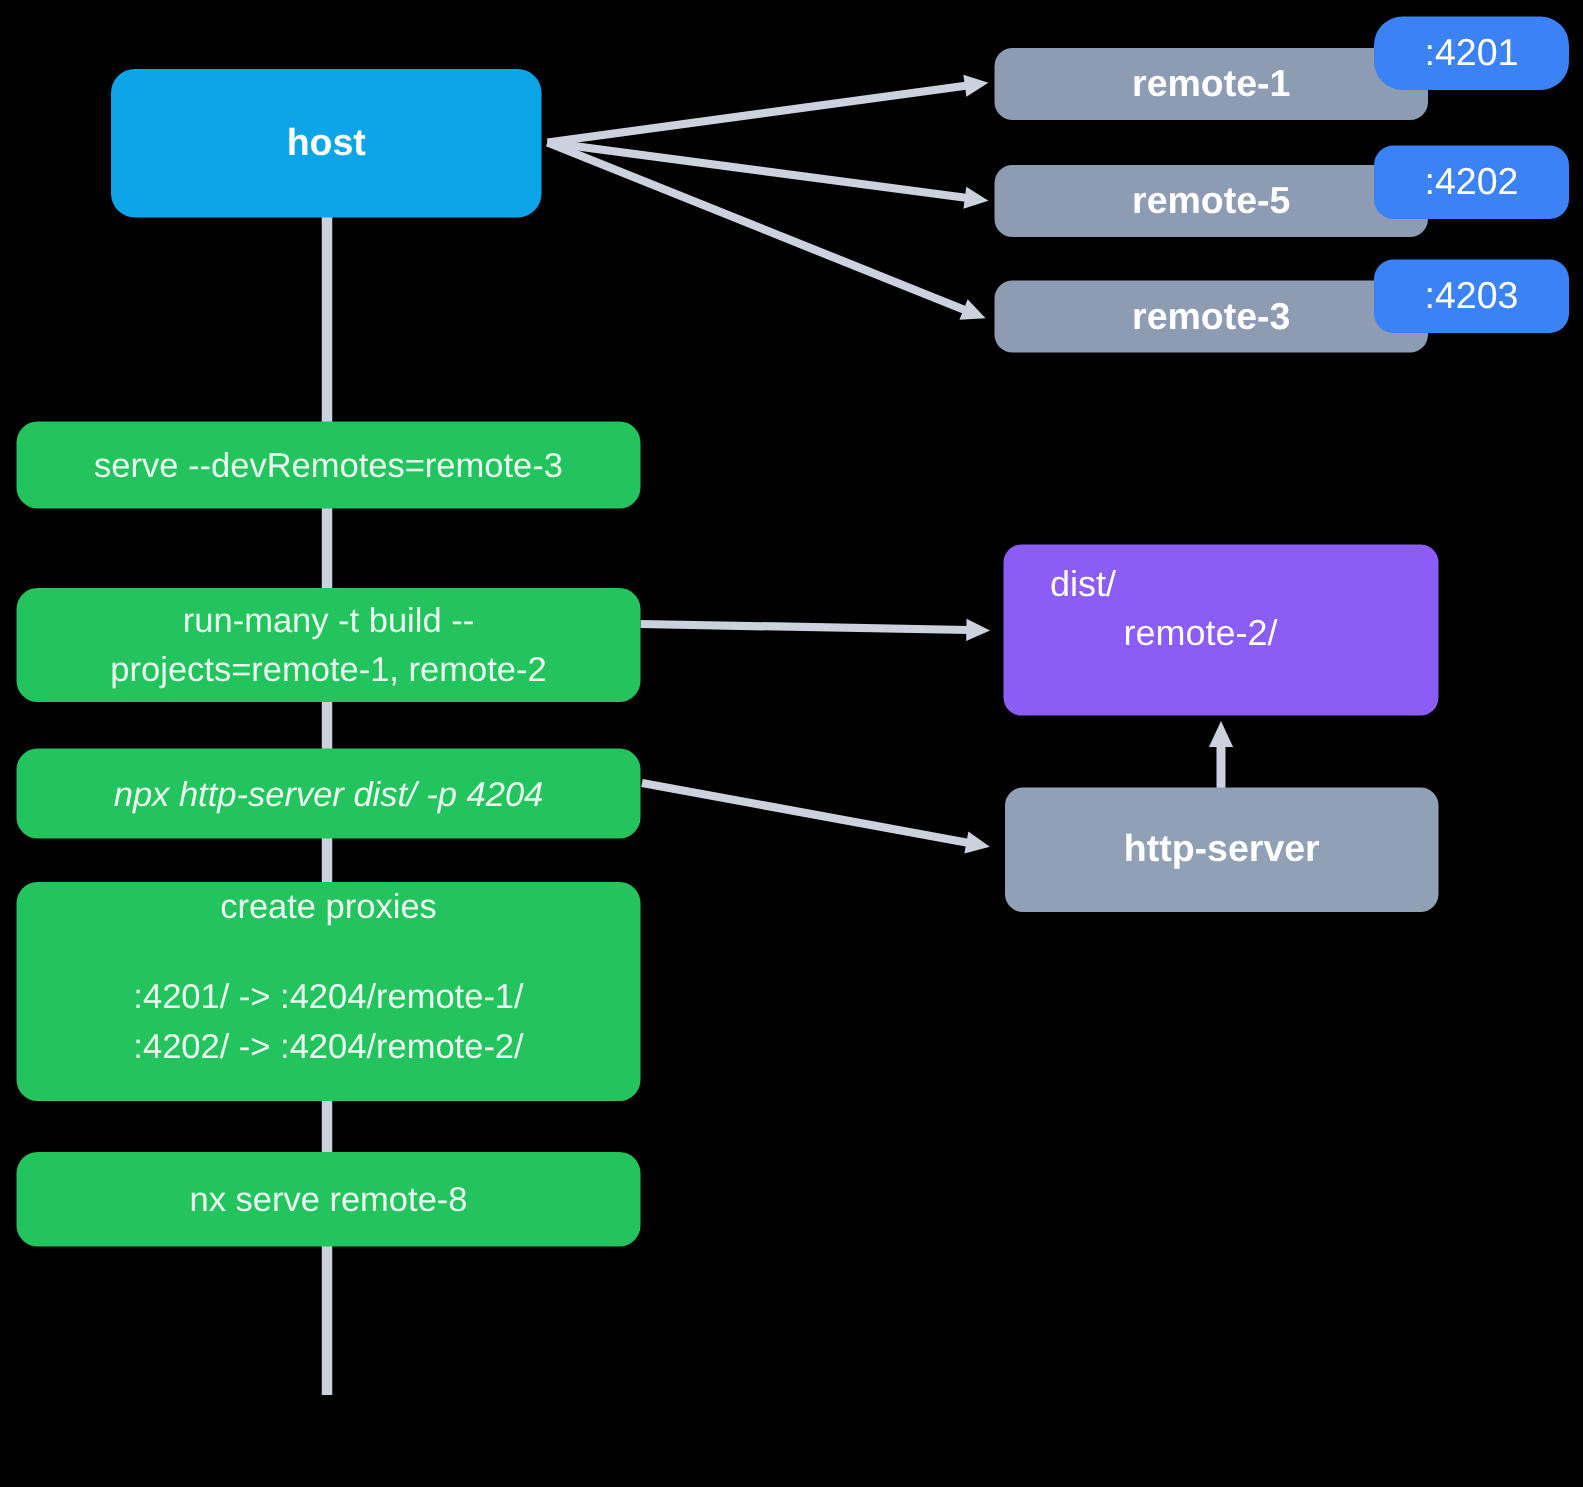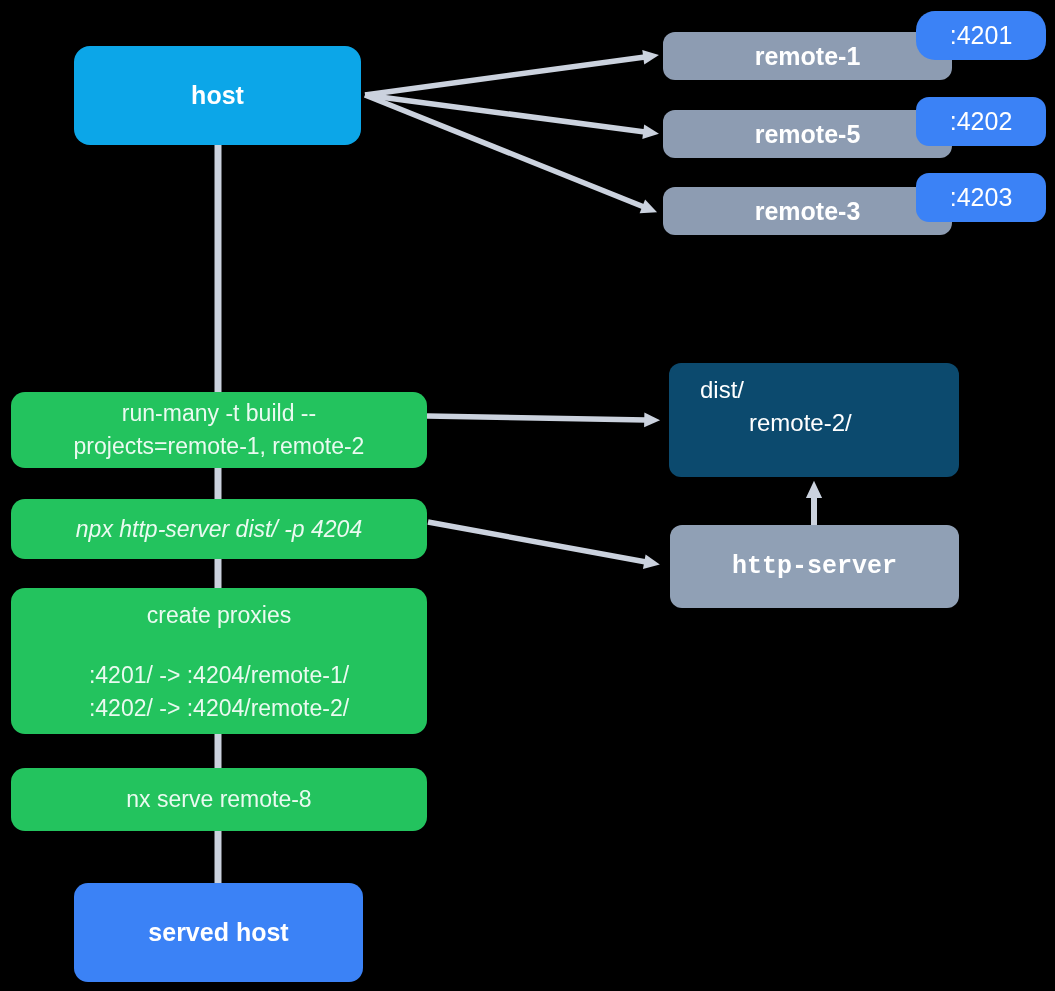--- a/index.html
+++ b/index.html
@@ -75,45 +75,44 @@
     border-radius: 14px;
     color: #eafaf0;
     font-size: 23px;
     line-height: 33px;
     flex-direction: column;
     text-align: center;
   }
   .step-serve   { top: 281px; height: 58px; }
   .step-build   { top: 376px; height: 76px; margin-top: 16px; }
   .step-http    { top: 499px; height: 60px; font-style: italic; }
-  .step-proxies { top: 588px; height: 146px; justify-content: flex-start; padding-top: 11px; }
+  .step-proxies { top: 588px; height: 146px; justify-content: flex-start; }
   .step-serve3  { top: 768px; height: 63px; }
   .proxies-gap { height: 27px; }
   
   .dist {
     left: 669px; top: 363px; width: 290px; height: 114px;
-    background: #0c4a6e;
+    background: #8b5cf6;
     border-radius: 12px;
     color: #ffffff;
     font-size: 24px;
     line-height: 33px;
     flex-direction: column;
     align-items: flex-start;
     justify-content: flex-start;
     padding: 10px 0 0 31px;
   }
   .dist .entry { padding-left: 49px; }
   
   .http-server {
     left: 670px; top: 525px; width: 289px; height: 83px;
     background: #90a0b5;
     border-radius: 12px;
     font-weight: bold;
     font-size: 25px;
-    font-family: Liberation Mono, monospace;
   }
 </style>
 </head>
 <body>
 
 <div class="canvas">
 
   <svg class="connectors" width="1055" height="991" viewBox="0 0 1055 991">
     <defs>
       <marker id="ah" viewBox="0 0 10 10" refX="1.5" refY="5" markerWidth="3.2" markerHeight="3.2" orient="auto">
@@ -151,20 +150,23 @@
   <div class="node badge badge-1">
     <span>:4201</span>
   </div>
   <div class="node badge badge-2">
     <span>:4202</span>
   </div>
   <div class="node badge badge-3">
     <span>:4203</span>
   </div>
 
+  <div class="node step step-serve">
+    <span>serve --devRemotes=remote-3</span>
+  </div>
 
   <div class="node step step-build">
     <span>run-many -t build --</span>
     <span>projects=remote-1, remote-2</span>
   </div>
 
   <div class="node step step-http">
     <span>npx http-server dist/ -p 4204</span>
   </div>
 
@@ -181,17 +183,14 @@
 
   <div class="node dist">
     <span>dist/</span>
     <span class="entry">remote-2/</span>
   </div>
 
   <div class="node http-server">
     <span>http-server</span>
   </div>
 
-  <div class="node served-host">
-    <span>served host</span>
-  </div>
 
 </div>
 
 </body></html>

